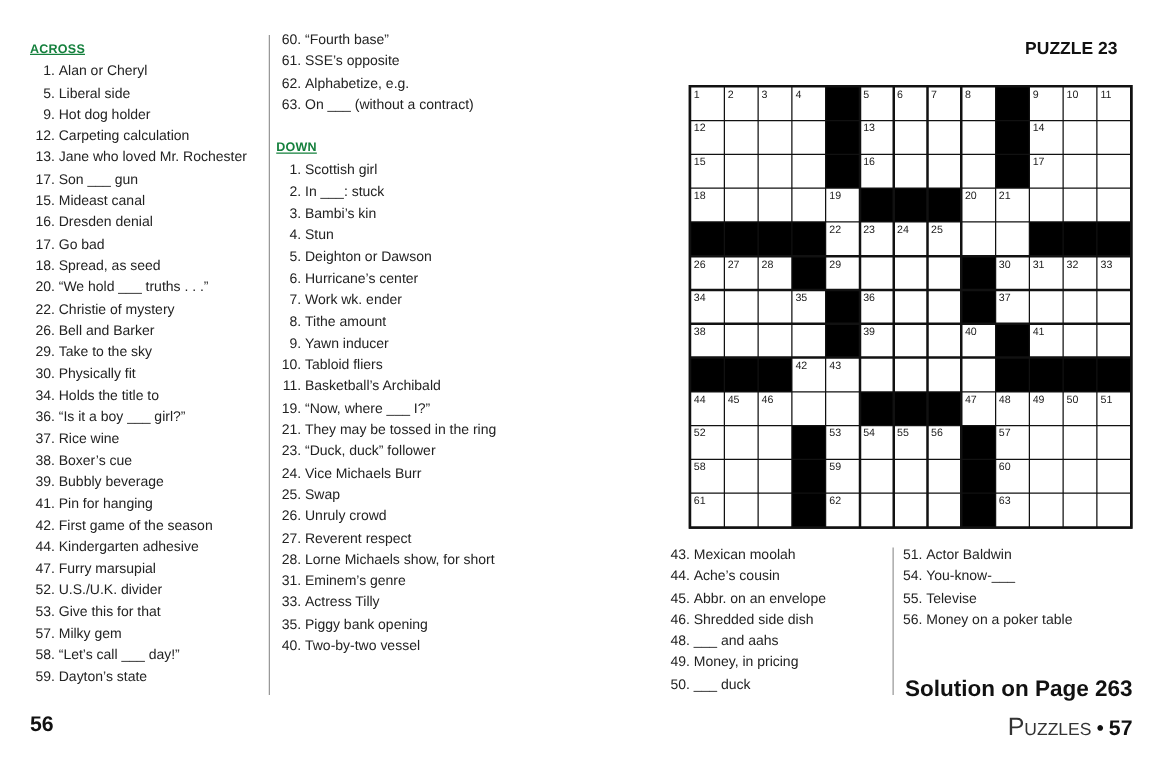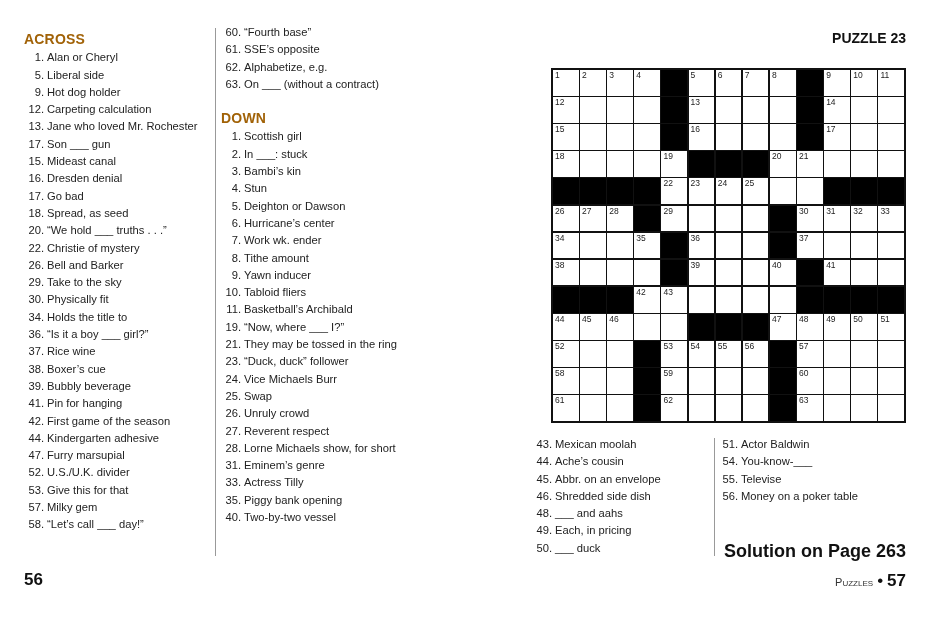--- a/index.html
+++ b/index.html
@@ -1,33 +1,33 @@
 <!DOCTYPE html>
 <html><head>
 <meta charset="utf-8">
 <style>
   html, body { margin:0; padding:0; background:#ffffff; }
   body { width:930px; height:620px; position:relative; overflow:hidden;
          font-family:"Liberation Sans", sans-serif; color:#222; }
   .clue-col { position:absolute; font-size:11.2px; line-height:17.3px; }
   .clue { white-space:nowrap; }
   .clue .num { display:inline-block; text-align:right; width:20px; margin-right:3px; }
-  .heading { font-weight:bold; font-size:14px; color:#a16207; letter-spacing:0.2px; }
+  .heading { font-weight:bold; font-size:10px; color:#15803d; letter-spacing:0.2px;text-decoration:underline; }
   .vrule { position:absolute; width:1px; background:#999; }
   .page-num { position:absolute; font-weight:bold; font-size:17px; color:#111; }
-  .puzzle-title { position:absolute; right:24px; top:30px; font-weight:bold; font-size:14px; color:#111; }
+  .puzzle-title { position:absolute; right:36px; top:30px; font-weight:bold; font-size:14px; color:#111; }
   .grid { position:absolute; left:551px; top:68px; width:355px; height:355px;
           display:grid; grid-template-columns:repeat(13, 1fr); grid-template-rows:repeat(13, 1fr);
           border:2px solid #111; box-sizing:border-box; background:#111; gap:1.5px; }
   .cell { background:#fff; position:relative; }
   .cell.black { background:#000; }
   .cell .n { position:absolute; left:2px; top:1px; font-size:8.5px; color:#222; line-height:1; }
   .solution { position:absolute; right:24px; top:541px; font-weight:bold; font-size:18px; color:#111; }
   .footer-right { position:absolute; right:24px; top:571px; font-size:17px; color:#111; }
-  .footer-right .sc { font-variant:small-caps; font-size:11px; color:#333; }
+  .footer-right .sc { font-variant:small-caps; font-size:20px; color:#333; }
   .footer-right .dot { margin:0 4px; }
   .footer-right b { font-weight:bold; }
 </style>
 </head>
 <body>
 
 <div class="clue-col" style="left:24px; top:31px;">
   <div class="heading" style="margin-bottom:1px;">ACROSS</div>
   <div id="across1">
       <div class="clue"><span class="num">1.</span><span>Alan or Cheryl</span></div>
@@ -51,20 +51,21 @@
       <div class="clue"><span class="num">38.</span><span>Boxer’s cue</span></div>
       <div class="clue"><span class="num">39.</span><span>Bubbly beverage</span></div>
       <div class="clue"><span class="num">41.</span><span>Pin for hanging</span></div>
       <div class="clue"><span class="num">42.</span><span>First game of the season</span></div>
       <div class="clue"><span class="num">44.</span><span>Kindergarten adhesive</span></div>
       <div class="clue"><span class="num">47.</span><span>Furry marsupial</span></div>
       <div class="clue"><span class="num">52.</span><span>U.S./U.K. divider</span></div>
       <div class="clue"><span class="num">53.</span><span>Give this for that</span></div>
       <div class="clue"><span class="num">57.</span><span>Milky gem</span></div>
       <div class="clue"><span class="num">58.</span><span>“Let’s call ___ day!”</span></div>
+      <div class="clue"><span class="num">59.</span><span>Dayton’s state</span></div>
     </div>
 </div>
 
 <div class="vrule" style="left:215px; top:28px; height:528px;"></div>
 
 <div class="clue-col" style="left:221px; top:24px;">
   <div id="across2">
       <div class="clue"><span class="num">60.</span><span>“Fourth base”</span></div>
       <div class="clue"><span class="num">61.</span><span>SSE’s opposite</span></div>
       <div class="clue"><span class="num">62.</span><span>Alphabetize, e.g.</span></div>
@@ -400,21 +401,21 @@
     <div class="cell"></div>
   </div>
 
 <div class="clue-col" style="left:532px; top:436px;">
   <div id="down3">
       <div class="clue"><span class="num">43.</span><span>Mexican moolah</span></div>
       <div class="clue"><span class="num">44.</span><span>Ache’s cousin</span></div>
       <div class="clue"><span class="num">45.</span><span>Abbr. on an envelope</span></div>
       <div class="clue"><span class="num">46.</span><span>Shredded side dish</span></div>
       <div class="clue"><span class="num">48.</span><span>___ and aahs</span></div>
-      <div class="clue"><span class="num">49.</span><span>Each, in pricing</span></div>
+      <div class="clue"><span class="num">49.</span><span>Money, in pricing</span></div>
       <div class="clue"><span class="num">50.</span><span>___ duck</span></div>
     </div>
 </div>
 
 <div class="vrule" style="left:714px; top:438px; height:118px;"></div>
 
 <div class="clue-col" style="left:718px; top:436px;">
   <div id="down4">
       <div class="clue"><span class="num">51.</span><span>Actor Baldwin</span></div>
       <div class="clue"><span class="num">54.</span><span>You-know-___</span></div>

